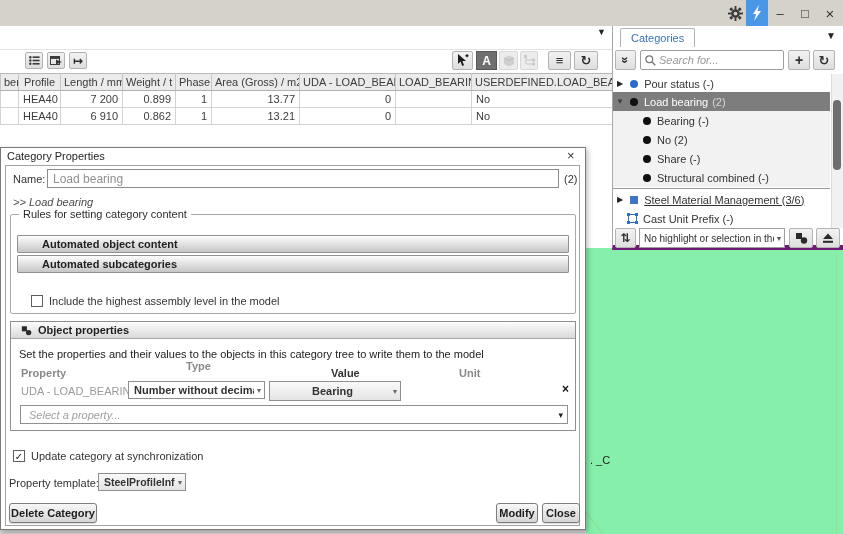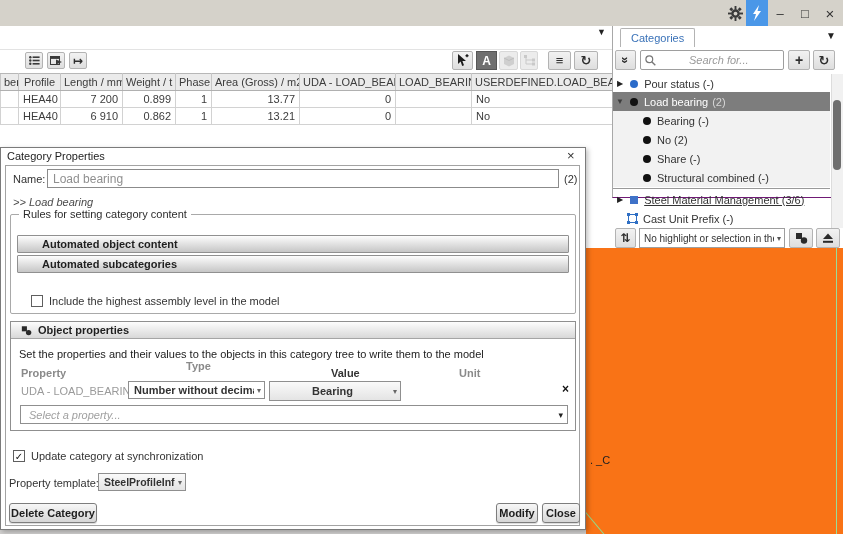--- a/index.html
+++ b/index.html
@@ -33,29 +33,29 @@
   .field{border:1px solid #8b8b8b;box-sizing:border-box;background:#fff;}
   .expander{background:linear-gradient(#fdfdfd,#c6c6c6);border:1px solid #909090;box-sizing:border-box;
             font-weight:bold;color:#1f1f1f;line-height:16px;padding-left:24px;border-radius:1px;}
   .cbox{width:12px;height:12px;border:1px solid #5f5f5f;background:#fff;box-sizing:border-box;
         display:flex;align-items:center;justify-content:center;font-size:10px;font-weight:bold;color:#111;}
   .sel{border:1px solid #8f8f8f;box-sizing:border-box;display:flex;align-items:center;
        background:linear-gradient(#fafafa,#e4e4e4);}
   .sel .txt{flex:1;padding-left:5px;overflow:hidden;white-space:nowrap;}
   .sel .chev{padding:0 3px;color:#666;font-size:8px;}
   
-  .panel{left:612px;top:26px;width:231px;height:172px;background:#fff;border-left:1px solid #a8a8a8;
-         border-bottom:1px solid #701a75;box-sizing:border-box;}
+  .panel{left:612px;top:26px;width:231px;height:224px;background:#fff;border-left:1px solid #a8a8a8;
+         border-bottom:5px solid #701a75;box-sizing:border-box;}
   .tab{border:1px solid #b3b3b3;border-bottom:none;border-radius:2px 2px 0 0;background:#fff;
        color:#3a72b8;padding:0 10px;height:18px;display:flex;align-items:center;}
   .trow{position:absolute;left:0;width:217px;height:19px;display:flex;align-items:center;color:#333;}
   .dot{width:8px;height:8px;border-radius:50%;display:inline-block;}
   .tri{font-size:8px;color:#222;}
   
-  .viewport{left:586px;top:248px;width:257px;height:286px;background:#f97316;}
+  .viewport{left:586px;top:248px;width:257px;height:286px;background:#86efac;}
   .strip{left:0;top:530px;width:586px;height:4px;background:#d2d1d0;}
   .italic{font-style:italic;}
   svg{display:block;}
 </style>
 </head>
 <body>
 
 <div id="root">
 
   <div class="abs titlebar">
@@ -213,21 +213,21 @@
 
     <div class="abs gbtn" style="left:2px;top:24px;width:21px;height:20px;">
       <span style="display:inline-block;transform:rotate(90deg);font-weight:bold;font-size:12px;">»</span>
     </div>
     <div class="abs" style="left:27px;top:24px;width:144px;height:20px;border:1px solid #9e9e9e;border-radius:2px;
          background:#fff;box-sizing:border-box;display:flex;align-items:center;">
       <svg width="11" height="11" viewBox="0 0 11 11" style="margin:0 3px 0 4px;">
         <circle cx="4.3" cy="4.3" r="3.4" fill="none" stroke="#777" stroke-width="1.2"></circle>
         <line x1="7" y1="7" x2="10.3" y2="10.3" stroke="#777" stroke-width="1.4"></line>
       </svg>
-      <span class="italic" style="color:#9a9a9a;margin-left:30px;">Search for...</span>
+      <span class="italic" style="color:#9a9a9a;">Search for...</span>
     </div>
     <div class="abs gbtn" style="left:175px;top:24px;width:22px;height:20px;font-size:14px;font-weight:bold;">
       <span>+</span>
     </div>
     <div class="abs gbtn" style="left:200px;top:24px;width:22px;height:20px;font-size:13px;font-weight:bold;">
       <span>↻</span>
     </div>
 
     <div class="abs" style="left:0;top:48px;width:217px;height:154px;">
       <div class="trow" style="top:0;">

